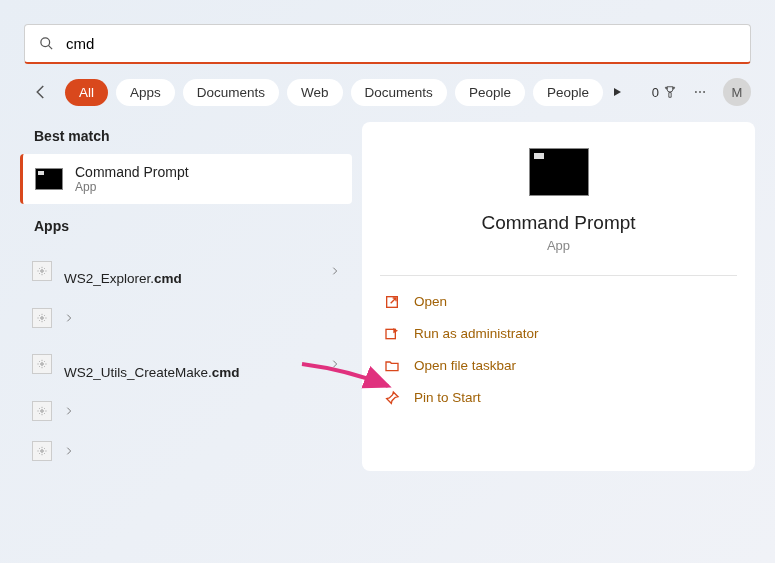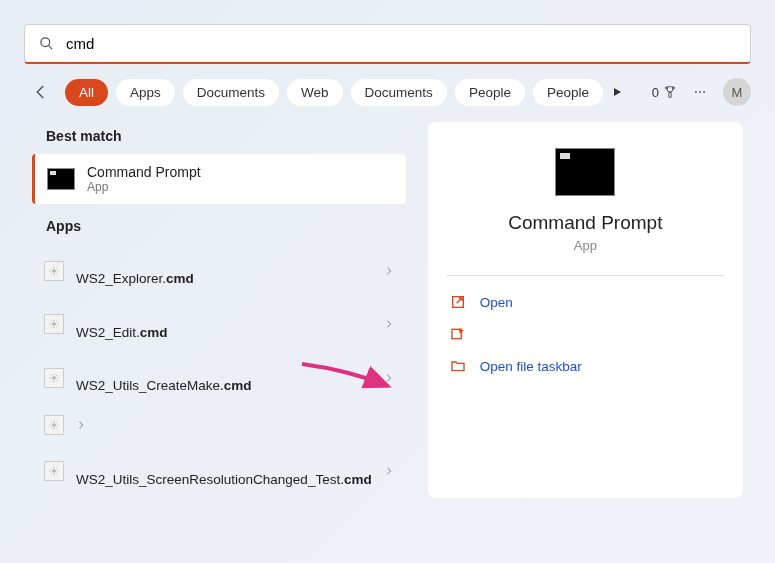--- a/index.html
+++ b/index.html
@@ -17,21 +17,21 @@
 .nav-back { width: 20px; height: 20px; display: flex; align-items: center; justify-content: center; color: #555; cursor: pointer; margin-right: 6px; }
 .chip { background: #fff; border-radius: 16px; padding: 6px 14px; font-size: 13.5px; color: #333; cursor: pointer; }
 .chip.active { background: #d9481c; color: #fff; }
 .tabs-right { margin-left: auto; display: flex; align-items: center; gap: 16px; }
 .counter { font-size: 13px; color: #333; display: flex; align-items: center; gap: 4px; }
 .dots { width: 14px; color: #555; }
 .avatar { width: 28px; height: 28px; border-radius: 50%; background: #d6d6d6; display: flex; align-items: center; justify-content: center; font-size: 13px; color: #555; }
 .play { width: 12px; height: 12px; }
 
 
-.cols { display: flex; gap: 22px; padding: 0 32px; }
+.cols { display: flex; gap: 10px; padding: 0 20px; }
 .left { flex: 0 0 332px; }
 .right { flex: 1; background: #fff; border-radius: 8px; margin-top: 8px; padding: 20px 18px 30px 18px; }
 
 .sect-head { font-weight: 600; font-size: 14px; padding: 14px 10px 10px 14px; color: #222; }
 
 .best { background: #fff; border-radius: 4px; display: flex; align-items: center; gap: 12px; padding: 10px 12px; border-left: 3px solid #d9481c; }
 .best-icon { width: 28px; height: 22px; background: #000; border: 1px solid #888; position: relative; }
 .best-icon::before { content: ""; position: absolute; top: 2px; left: 2px; width: 6px; height: 4px; background: #ddd; }
 .best-title { font-size: 14px; color: #222; }
 .best-sub { font-size: 12px; color: #777; }
@@ -41,21 +41,21 @@
 .file-icon svg { width: 10px; height: 10px; }
 .app-name { flex: 1; font-size: 13.5px; color: #222; line-height: 1.3; margin-top: 16px; }
 .chev { color: #666; }
 
 
 .preview-icon { width: 60px; height: 48px; background: #000; border: 1px solid #888; margin: 6px auto 16px auto; position: relative; }
 .preview-icon::before { content: ""; position: absolute; top: 4px; left: 4px; width: 10px; height: 6px; background: #ddd; }
 .preview-title { text-align: center; font-size: 19px; color: #222; }
 .preview-sub { text-align: center; font-size: 13px; color: #888; margin-top: 4px; }
 .divider { height: 1px; background: #e3e3e3; margin: 22px 0 10px 0; }
-.action { display: flex; align-items: center; gap: 14px; padding: 8px 4px; font-size: 13.5px; color: #1d4ed8; cursor: pointer; }
+.action { display: flex; align-items: flex-start; gap: 14px; padding: 8px 4px; font-size: 13.5px; color: #a16207; cursor: pointer; }
 .action-icon { width: 16px; height: 16px; color: #d9481c; flex-shrink: 0; }
 
 
 .arrow { position: absolute; left: 298px; top: 358px; pointer-events: none; }
 </style>
 </head>
 <body>
 
 <div class="window">
 
@@ -126,21 +126,20 @@
               <path d="M8 4l8 8-8 8" fill="none" stroke="#666" stroke-width="2"></path>
             </svg>
           </div>
           <div class="app-row">
             <div class="file-icon">
               <svg viewBox="0 0 24 24">
                 <circle cx="12" cy="12" r="3" fill="none" stroke="#888" stroke-width="2"></circle>
                 <path d="M12 2v3M12 19v3M4 12H1M23 12h-3M5 5l2 2M17 17l2 2M5 19l2-2M17 7l2-2" stroke="#888" stroke-width="1.5"></path>
               </svg>
             </div>
-            <div class="app-name">WS2_Edit.<b>cmd</b></div>
             <svg class="chev" width="10" height="14" viewBox="0 0 24 24">
               <path d="M8 4l8 8-8 8" fill="none" stroke="#666" stroke-width="2"></path>
             </svg>
           </div>
           <div class="app-row">
             <div class="file-icon">
               <svg viewBox="0 0 24 24">
                 <circle cx="12" cy="12" r="3" fill="none" stroke="#888" stroke-width="2"></circle>
                 <path d="M12 2v3M12 19v3M4 12H1M23 12h-3M5 5l2 2M17 17l2 2M5 19l2-2M17 7l2-2" stroke="#888" stroke-width="1.5"></path>
               </svg>
@@ -161,21 +160,20 @@
               <path d="M8 4l8 8-8 8" fill="none" stroke="#666" stroke-width="2"></path>
             </svg>
           </div>
           <div class="app-row">
             <div class="file-icon">
               <svg viewBox="0 0 24 24">
                 <circle cx="12" cy="12" r="3" fill="none" stroke="#888" stroke-width="2"></circle>
                 <path d="M12 2v3M12 19v3M4 12H1M23 12h-3M5 5l2 2M17 17l2 2M5 19l2-2M17 7l2-2" stroke="#888" stroke-width="1.5"></path>
               </svg>
             </div>
-            <div class="app-name">WS2_Utils_ScreenResolutionChanged_Test.<b>cmd</b></div>
             <svg class="chev" width="10" height="14" viewBox="0 0 24 24">
               <path d="M8 4l8 8-8 8" fill="none" stroke="#666" stroke-width="2"></path>
             </svg>
           </div>
         </div>
     </div>
 
     <div class="right">
       <div class="preview-icon"></div>
       <div class="preview-title">Command Prompt</div>
@@ -187,26 +185,33 @@
                 <rect x="4" y="4" width="16" height="16" fill="none" stroke="#d9481c" stroke-width="2"></rect>
                 <path d="M10 14l8-8M13 6h5v5" fill="none" stroke="#d9481c" stroke-width="2"></path>
               </svg></div>
             <span>Open</span>
           </div>
           <div class="action">
             <div class="action-icon"><svg viewBox="0 0 24 24">
                 <rect x="3" y="5" width="14" height="14" fill="none" stroke="#d9481c" stroke-width="2"></rect>
                 <path d="M14 3l7 4-7 4z" fill="#d9481c"></path>
               </svg></div>
+            <span>Run as administrator</span>
           </div>
           <div class="action">
             <div class="action-icon"><svg viewBox="0 0 24 24">
                 <path d="M3 6h6l2 2h10v11H3z" fill="none" stroke="#d9481c" stroke-width="2"></path>
               </svg></div>
             <span>Open file taskbar</span>
+          </div>
+          <div class="action">
+            <div class="action-icon"><svg viewBox="0 0 24 24">
+                <path d="M14 3l7 7-4 1-5 5-1 4-7-7 4-1 5-5z" fill="none" stroke="#d9481c" stroke-width="2"></path>
+              </svg></div>
+            <span>Pin to Start</span>
           </div>
         </div>
     </div>
   </div>
 
   <svg class="arrow" width="100" height="40">
     <defs>
         <marker id="ah" markerWidth="8" markerHeight="8" refX="6" refY="3" orient="auto">
           <path d="M0,0 L7,3 L0,6 z" fill="#e0317e"></path>
         </marker>

